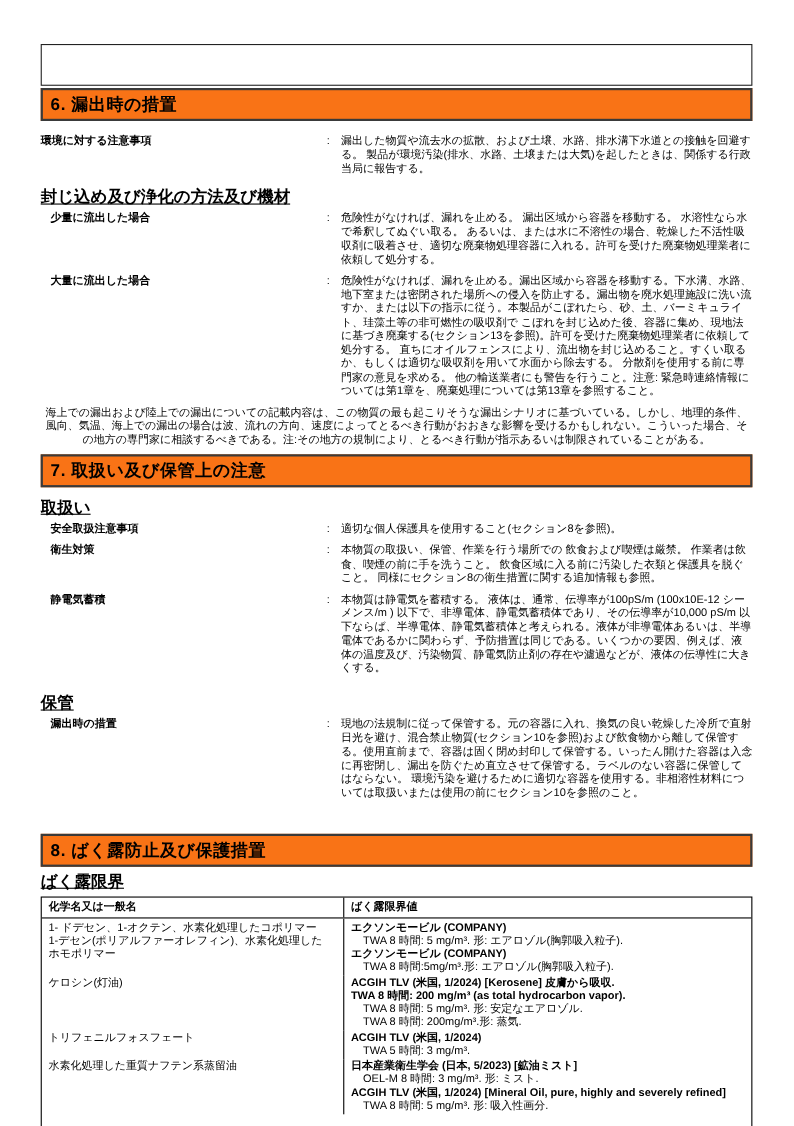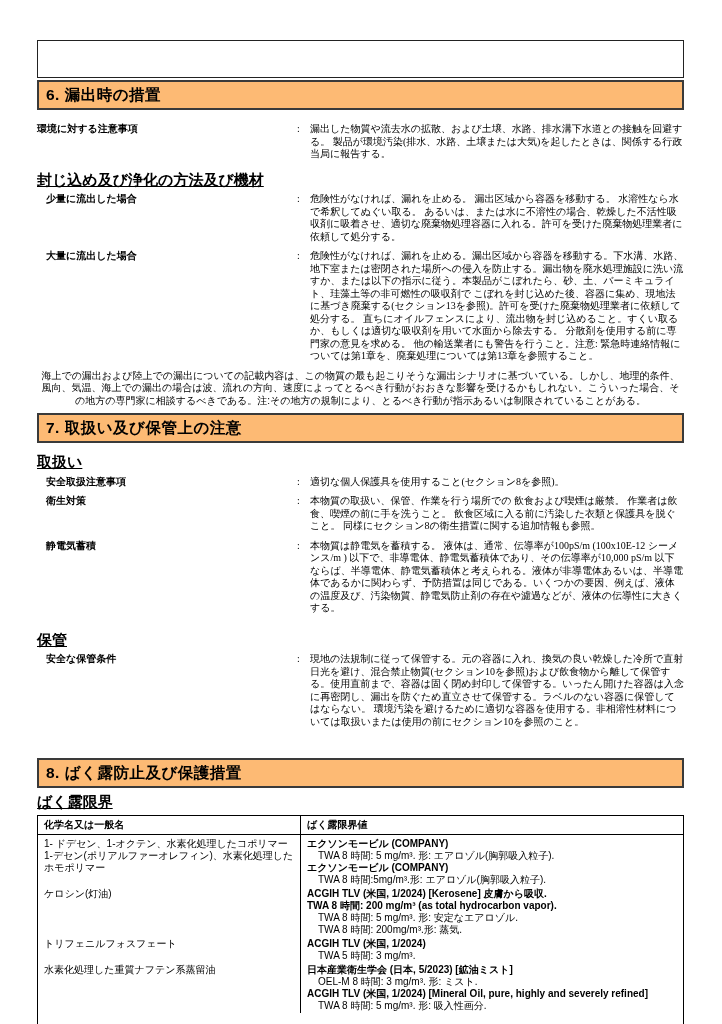--- a/index.html
+++ b/index.html
@@ -5,42 +5,42 @@
   html,body{margin:0;padding:0;background:#e8e8e8;}
   .page{
     position:relative;width:722px;height:1024px;background:#ffffff;
     font-family:"Liberation Sans","DejaVu Sans",sans-serif;color:#000;
     box-sizing:border-box;padding:40px 38px 0 37px;overflow:hidden;margin:0 auto;
   }
   .top-box{height:38px;border:1.5px solid #222;box-sizing:border-box;background:#fff;}
   .sec-header{
     border:2px solid #3a3a3a;border-top:2.5px solid #3a3a3a;margin-top:2px;height:30px;
     display:flex;align-items:center;padding-left:7px;font-size:15.5px;font-weight:bold;
-    box-sizing:border-box;letter-spacing:.5px;background:#fdba74;
+    box-sizing:border-box;letter-spacing:.5px;background:#f97316;
   }
   .content{font-size:10px;line-height:12.5px;}
-  .kv-row{display:flex;margin-bottom:7px;font-family:Liberation Serif, serif;}
+  .kv-row{display:flex;margin-bottom:7px;}
   .kv-label{width:260px;flex:none;font-weight:bold;box-sizing:border-box;}
   .kv-label.ind{padding-left:9px;}
   .kv-colon{width:13px;flex:none;}
   .kv-value{flex:1;}
   .sub-heading{font-size:15px;font-weight:bold;text-decoration:underline;margin:13px 0 7px 0;}
   .note{margin:1px 0 3px 0;text-align:center;}
   .s6-rows1{margin-top:13px;}
   .s6-rows2{margin-top:2px;}
   .s7-handling-rows{margin-top:3px;}
   .s7-storage-head{margin-top:19px;}
   .s7-bottom-gap{height:21px;}
   .s6-bottom-gap{height:1px;}
   .s8-sub{margin:8px 0 6px 0;}
   .limits-table{border:1.5px solid #000;box-sizing:border-box;margin-top:0;}
   .t-hrow{display:flex;border-bottom:1.5px solid #000;font-weight:bold;}
   .t-cell{font-size:10px;line-height:12px;padding:3px 4px 3px 6px;box-sizing:border-box;}
   .t-c1{width:262px;flex:none;}
-  .t-c2{flex:1;border-left:1.5px solid #000;}
+  .t-c2{flex:1;border-left:1.5px solid #000;margin-left:12px;}
   .t-body{height:238px;overflow:hidden;display:flex;flex-direction:column;}
   .t-row{display:flex;flex:none;}
   .t-row .t-cell{padding-top:1px;padding-bottom:1px;}
   .t-body .t-row:first-child .t-cell{padding-top:3px;}
   .nm{margin:0;}
   .lim{margin:0;}
   .lim.b{font-weight:bold;}
   .lim.ind{padding-left:11px;}
 </style>
 </head>
@@ -98,21 +98,21 @@
         </div>
         <div class="kv-row">
           <div class="kv-label ind">静電気蓄積</div>
           <div class="kv-colon">:</div>
           <div class="kv-value">本物質は静電気を蓄積する。 液体は、通常、伝導率が100pS/m (100x10E-12 シーメンス/m ) 以下で、非導電体、静電気蓄積体であり、その伝導率が10,000 pS/m 以下ならば、半導電体、静電気蓄積体と考えられる。液体が非導電体あるいは、半導電体であるかに関わらず、予防措置は同じである。いくつかの要因、例えば、液体の温度及び、汚染物質、静電気防止剤の存在や濾過などが、液体の伝導性に大きくする。</div>
         </div>
       </div>
     <div class="sub-heading s7-storage-head">保管</div>
     <div class="kv-rows">
         <div class="kv-row">
-          <div class="kv-label ind">安全な保管条件</div>
+          <div class="kv-label ind">漏出時の措置</div>
           <div class="kv-colon">:</div>
           <div class="kv-value">現地の法規制に従って保管する。元の容器に入れ、換気の良い乾燥した冷所で直射日光を避け、混合禁止物質(セクション10を参照)および飲食物から離して保管する。使用直前まで、容器は固く閉め封印して保管する。いったん開けた容器は入念に再密閉し、漏出を防ぐため直立させて保管する。ラベルのない容器に保管してはならない。 環境汚染を避けるために適切な容器を使用する。非相溶性材料については取扱いまたは使用の前にセクション10を参照のこと。</div>
         </div>
       </div>
     <div class="s7-bottom-gap"></div>
   </div>
 
   <div class="sec-header">
     <span>8. ばく露防止及び保護措置</span>
   </div>

